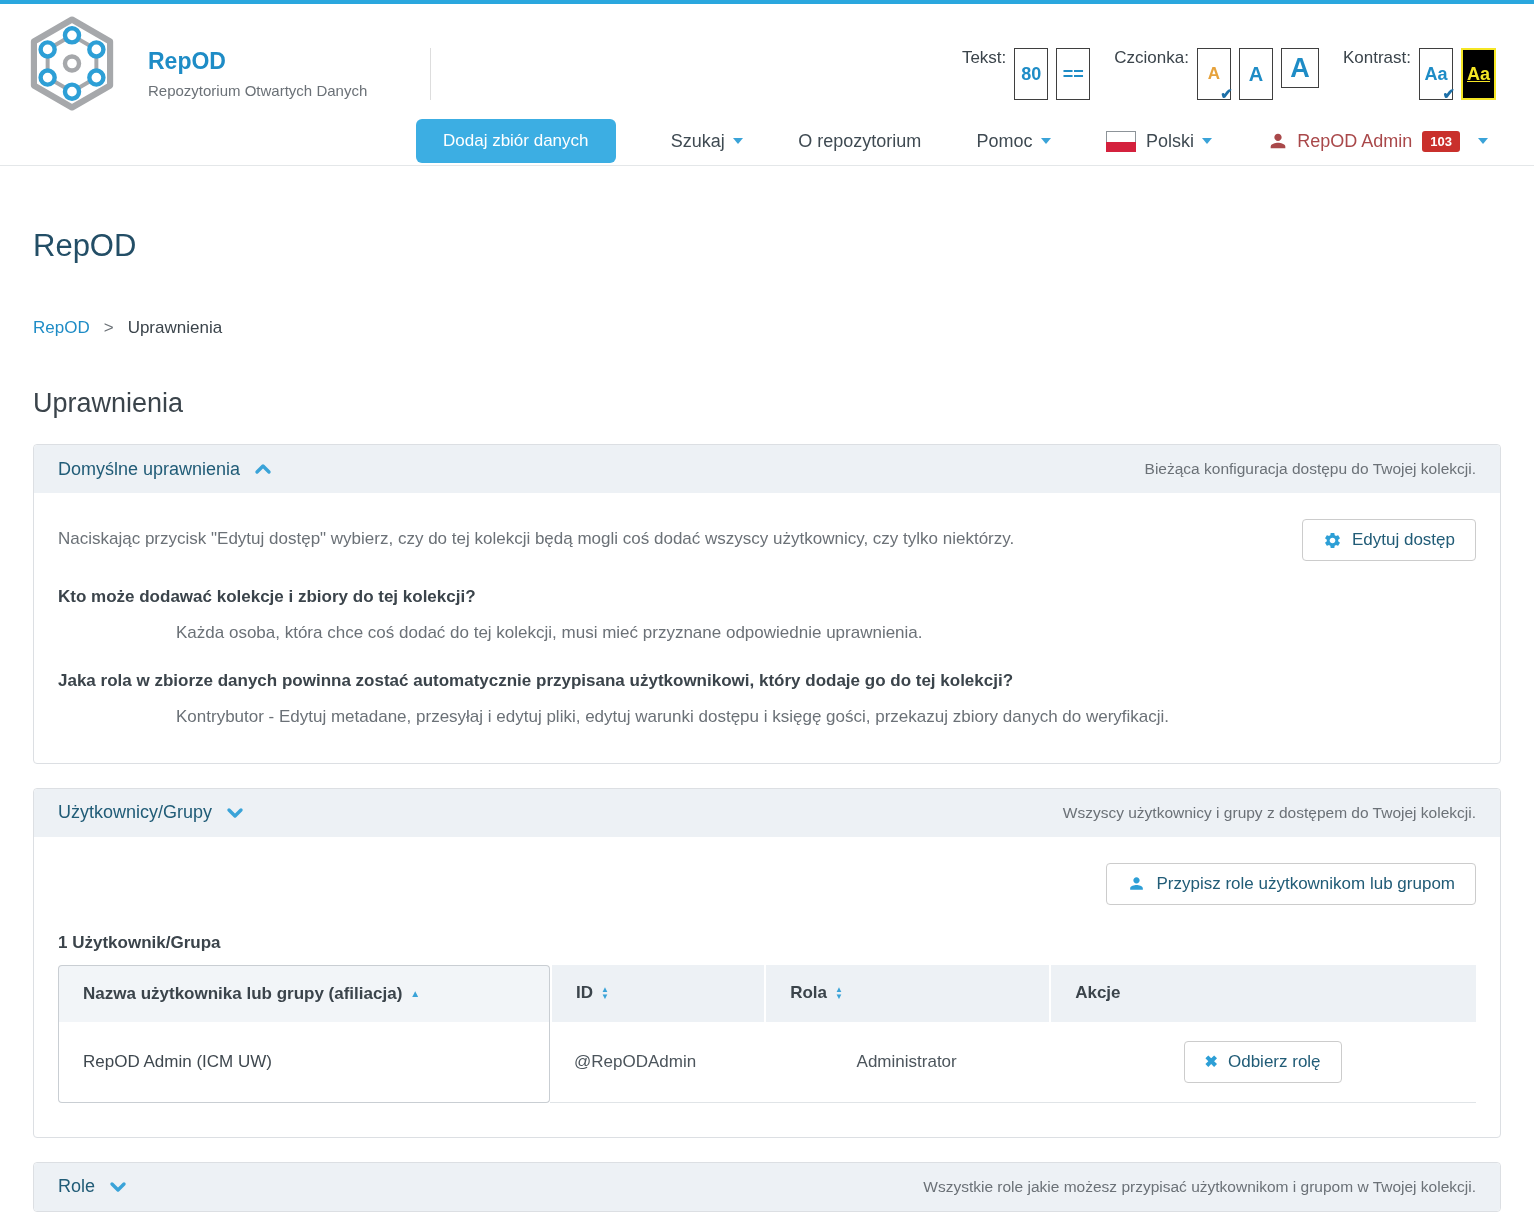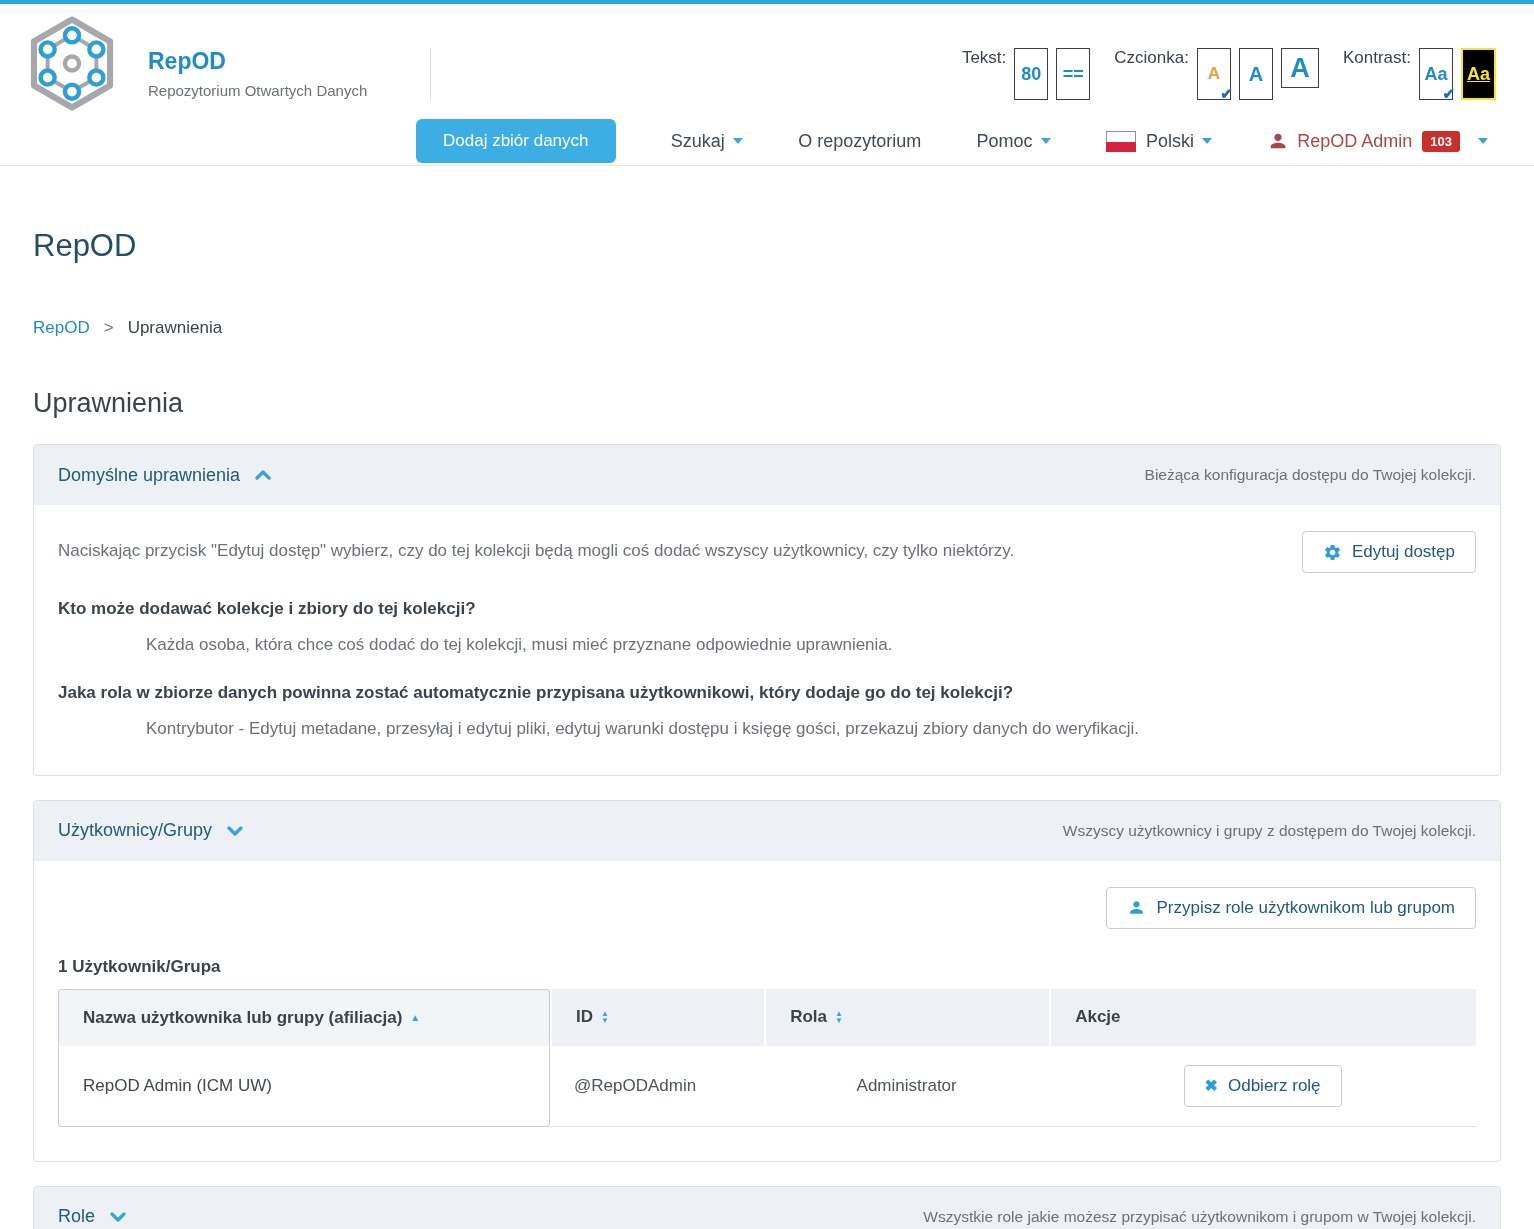--- a/index.html
+++ b/index.html
@@ -51,34 +51,34 @@
   
   .main { padding:0 33px 10px; }
   .page-site-title { color:#234e66; font-size:31px; font-weight:500; margin:62px 0 0; }
   .breadcrumb { margin-top:54px; font-size:17px; display:flex; gap:14px; align-items:center; }
   .breadcrumb a { color:#1e8cc6; text-decoration:none; cursor:pointer; }
   .breadcrumb .sep { color:#6b7177; }
   .breadcrumb .current { color:#3b444b; }
   .page-heading { color:#3b444b; font-size:27px; font-weight:500; margin:50px 0 25px; }
 
   .panel { border:1px solid #dcdfe3; border-radius:4px; margin-bottom:24px; background:#fff; }
-  .panel-header { background:#edf1f5; padding:0 24px; height:60px; display:flex;
+  .panel-header { background:#edf1f5; padding:0 24px; height:48px; display:flex;
                   align-items:center; justify-content:space-between; border-radius:4px 4px 0 0; cursor:pointer; }
   .panel-title-wrap { display:flex; align-items:center; gap:14px; }
   .panel-title { color:#215c77; font-size:18px; font-weight:500; }
   .panel-subtitle { color:#6b7177; font-size:15.5px; }
   .panel-body { padding:26px 24px 34px; }
 
   .intro-row { display:flex; justify-content:space-between; align-items:flex-start; gap:40px; }
   .intro-text { color:#6b7177; font-size:17px; margin:8px 0 0; line-height:1.4; }
   .ghost-btn { background:#fff; border:1px solid #ccc; border-radius:4px; padding:10px 20px;
                display:inline-flex; align-items:center; gap:10px; color:#215c77; font-size:17px;
                cursor:pointer; font-family:inherit; white-space:nowrap; }
   .question { color:#3b444b; font-size:17px; font-weight:bold; margin:26px 0 0; }
-  .answer { color:#6b7177; font-size:17px; margin:14px 0 0 88px; line-height:1.4; }
+  .answer { color:#6b7177; font-size:17px; margin:14px 0 0 118px; line-height:1.4; }
 
   .assign-row { display:flex; justify-content:flex-end; }
   .count-label { color:#3b444b; font-size:17px; font-weight:bold; margin:28px 0 12px; }
 
   table.perm-table { width:100%; border-collapse:separate; border-spacing:0; }
   .perm-table th { background:#edf1f5; color:#3b444b; font-size:17px; font-weight:bold;
                    text-align:left; padding:18px 24px; }
   .perm-table th + th { border-left:2px solid #fff; }
   .perm-table th.col-name { background:#f2f5f8; border:1px solid #c9ced3; border-bottom:none;
                             border-radius:4px 4px 0 0;margin-top:28px; }

